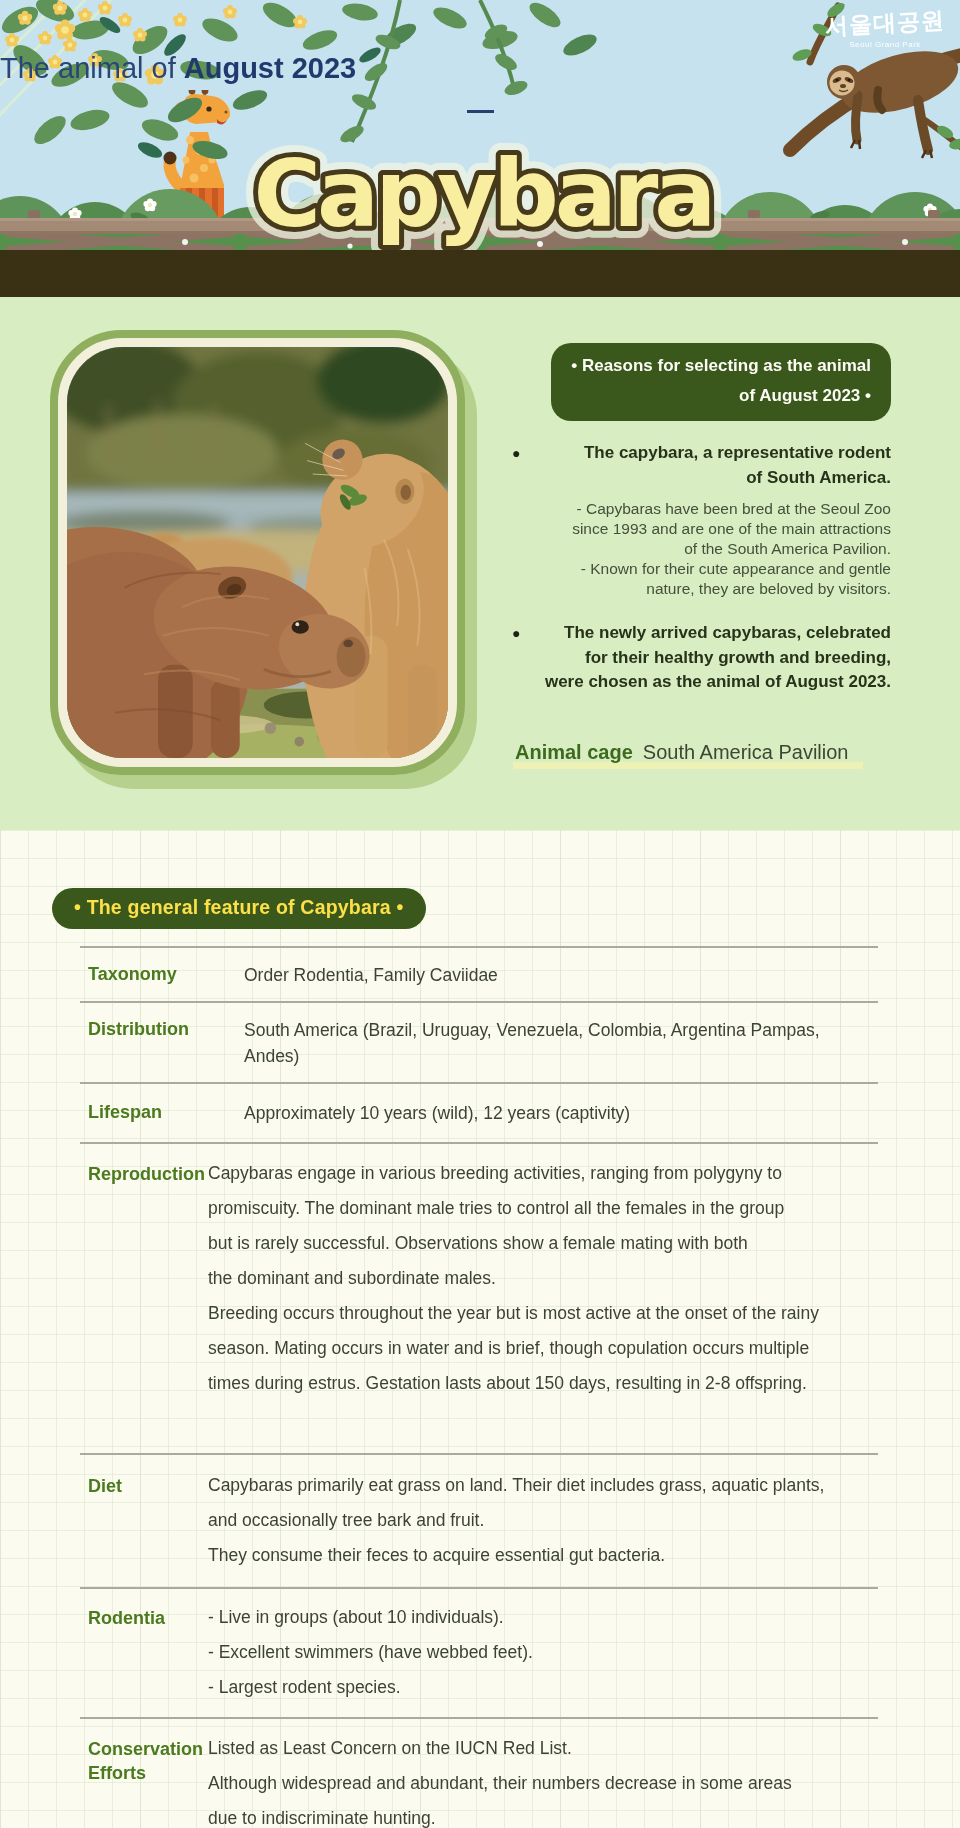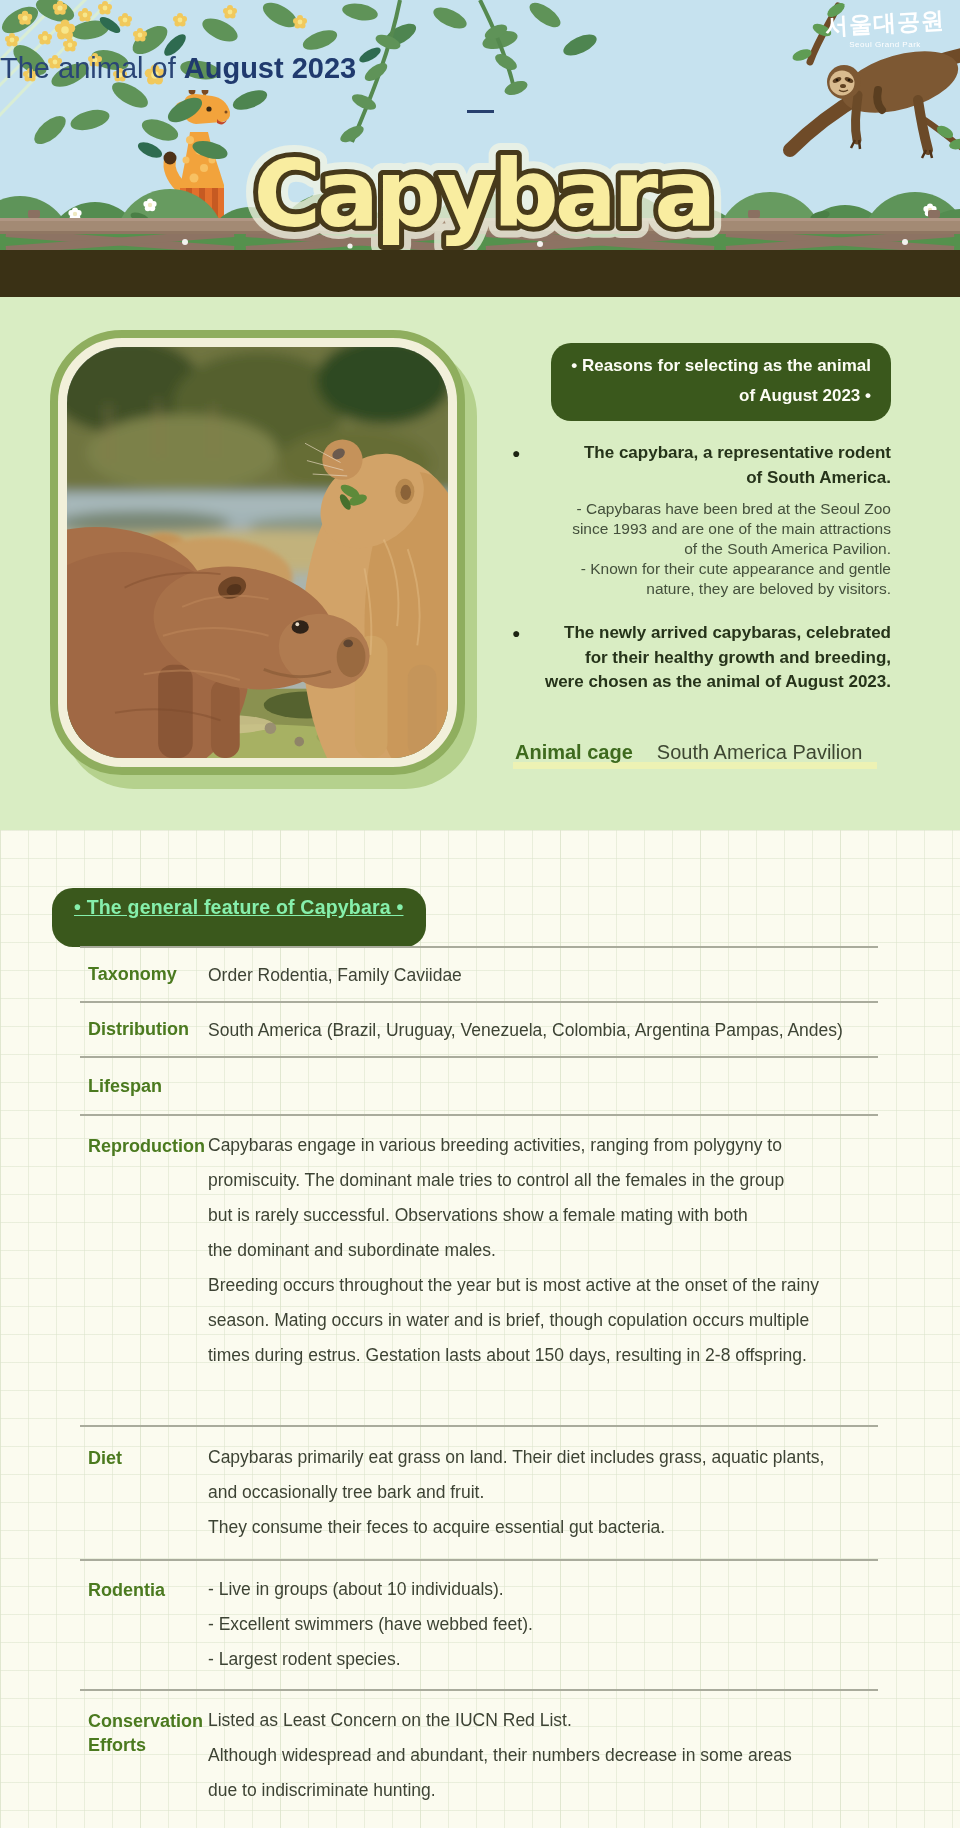--- a/index.html
+++ b/index.html
@@ -35,37 +35,37 @@
          padding:8px 20px 10px 20px;font-size:17px;line-height:30px;font-weight:bold;
          white-space:pre-line;}
   .point{position:relative;padding-left:39px;margin-top:20px;}
   .point .bullet{position:absolute;left:13px;top:4px;font-size:14px;color:#1d2413;}
   .point .heading{font-size:17px;line-height:24.5px;font-weight:bold;color:#26331a;white-space:pre-line;}
   .point .details{margin-left:-18px;margin-top:9px;font-size:15.5px;line-height:20px;
                   color:#44503c;white-space:pre-line;}
   .cage{position:absolute;left:513px;top:444px;font-size:20px;
         background:linear-gradient(#edf2b4,#edf2b4) left bottom/100% 7px no-repeat;
         padding:0 14px 5px 2px;}
-  .cage .lbl{font-weight:bold;color:#3e6a1e;margin-right:24px;}
+  .cage .lbl{font-weight:bold;color:#3e6a1e;margin-right:10px;}
   .cage .val{color:#3d4631;}
 
   
   .cream-section{position:absolute;left:0;top:830px;width:960px;height:998px;background:#fbfbef;
     background-image:
       linear-gradient(rgba(220,228,203,.55) 1px,transparent 1px),
       linear-gradient(90deg,rgba(220,228,203,.55) 1px,transparent 1px),
       linear-gradient(90deg,rgba(205,216,185,.45) 1px,transparent 1px);
     background-size:28px 28px,28px 28px,140px 140px;}
-  .pill{position:absolute;left:52px;top:58px;background:#3a581c;color:#86efac;border-radius:21px;
-        padding:8px 22px 28px 22px;font-size:19.5px;font-weight:bold;letter-spacing:.2px;text-decoration:underline;}
+  .pill{position:absolute;left:52px;top:58px;background:#3a581c;color:#fde047;border-radius:21px;
+        padding:8px 22px 10px 22px;font-size:19.5px;font-weight:bold;letter-spacing:.2px;}
   .ftable{position:absolute;left:80px;top:116px;width:798px;}
   .frow{display:flex;border-top:2px solid #a9ab9c;}
   .frow .flabel{flex:0 0 120px;color:#4b7a1f;font-weight:bold;font-size:18px;line-height:24px;}
   .frow .fvalue{flex:1;color:#3d4334;font-size:17.5px;white-space:pre-line;}
-  .frow.s{padding:14px 0 13px 0;}
+  .frow.s{padding:14px 0 13px 0;gap:36px;}
   .frow.s .flabel{padding-left:8px;}
   .frow.s .fvalue{line-height:26px;}
   .frow.m .flabel{padding-left:8px;padding-top:6px;}
   .frow.m .fvalue{line-height:35px;}
   .frow.r4{padding:12px 0 12px 0;}
   .frow.r5{padding:13px 0 14px 0;margin-top:40px;}
   .frow.r6{padding:11px 0 12px 0;}
   .frow.r7{padding:12px 0 20px 0;}
 </style>
 </head>
@@ -607,20 +607,21 @@
     <div class="frow s">
       <div class="flabel">Taxonomy</div>
       <div class="fvalue">Order Rodentia, Family Caviidae</div>
     </div>
     <div class="frow s">
       <div class="flabel">Distribution</div>
       <div class="fvalue">South America (Brazil, Uruguay, Venezuela, Colombia, Argentina Pampas, Andes)</div>
     </div>
     <div class="frow s" style="padding:16px 0;">
       <div class="flabel">Lifespan</div>
+      <div class="fvalue">Approximately 10 years (wild), 12 years (captivity)</div>
     </div>
     <div class="frow m r4">
       <div class="flabel">Reproduction</div>
       <div class="fvalue">Capybaras engage in various breeding activities, ranging from polygyny to
 promiscuity. The dominant male tries to control all the females in the group
 but is rarely successful. Observations show a female mating with both
 the dominant and subordinate males.
 Breeding occurs throughout the year but is most active at the onset of the rainy
 season. Mating occurs in water and is brief, though copulation occurs multiple
 times during estrus. Gestation lasts about 150 days, resulting in 2-8 offspring.</div>

